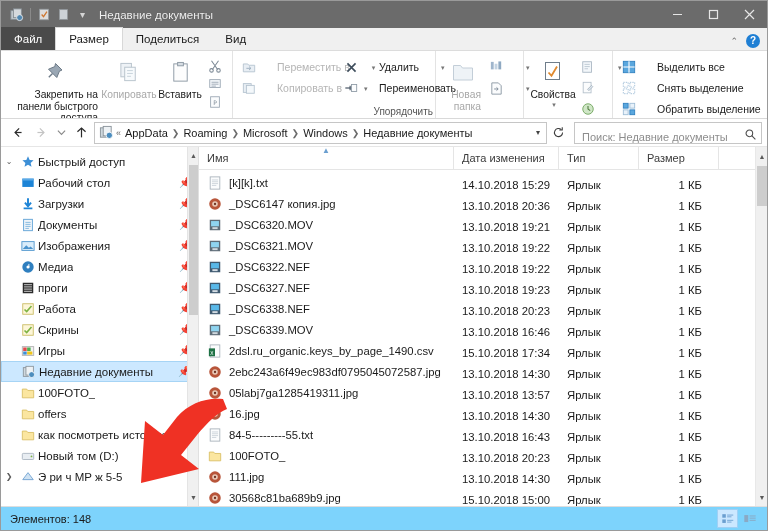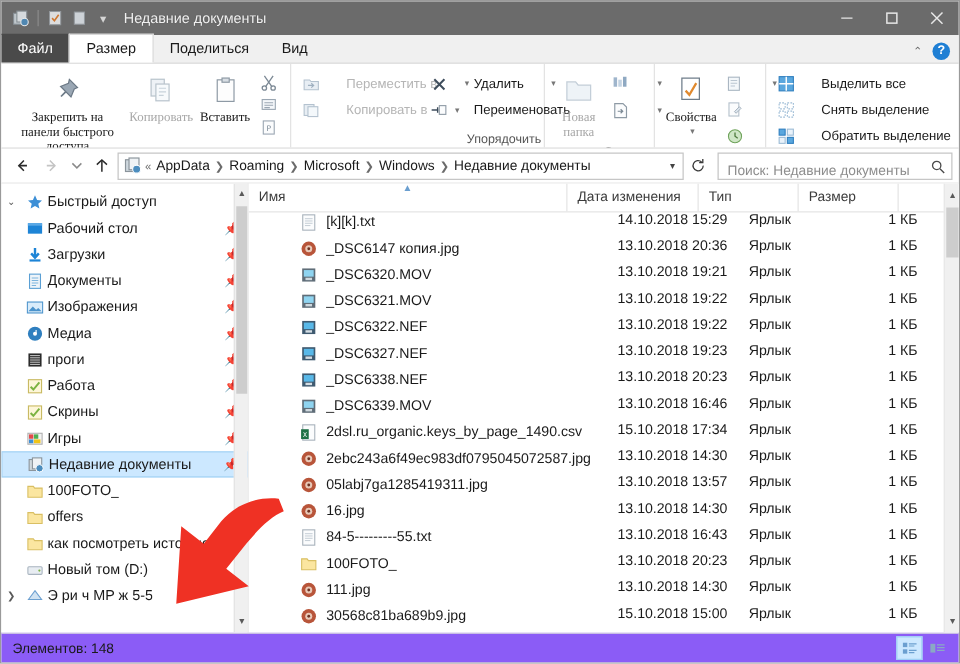--- a/index.html
+++ b/index.html
@@ -92,21 +92,21 @@
   .rgroup-label {
     text-align: right; font-size: 10px; color: #555;
     height: 14px; line-height: 14px;
   }
 
   .bigbtn {
     display: flex; flex-direction: column; align-items: center;
     justify-content: flex-start; padding: 2px 4px; min-width: 44px;
     color: #1a1a1a;
   }
-  .bigbtn .lbl { font-size: 10.3px; text-align: center; line-height: 11.5px; margin-top: 2px; font-family: Liberation Serif, serif; }
+  .bigbtn .lbl { font-size: 10.3px; text-align: right; line-height: 11.5px; margin-top: 2px; }
   .bigbtn .lbl.dim { color: #a8a8a8; }
 
   .smallcol { display: flex; flex-direction: column; justify-content: flex-start; gap: 1px; padding-top: 2px; }
   .smallbtn {
     display: flex; align-items: center; gap: 20px;
     padding: 2px 5px 2px 3px; font-size: 10.5px; color: #1a1a1a;
     white-space: nowrap; line-height: 13px;
   }
   .smallbtn.dim { color: #b5b5b5; }
   .caret { font-size: 7px; color: #777; margin-left: 2px; }
@@ -182,37 +182,37 @@
   }
   .hcell {
     display: flex; align-items: center; padding: 0 0 0 8px;
     border-right: 1px solid #e5e5e5; position: relative; overflow: hidden;
   }
   .hcell .sortmark {
     position: absolute; top: 0; left: 0; right: 0;
     text-align: center; font-size: 8px; color: #6b9fd0; line-height: 7px;
   }
   .rows { flex: 1; overflow: hidden; }
-  .row { height: 21px; display: flex; align-items: flex-start; font-size: 11.3px; color: #1a1a1a; margin-left: 32px; }
+  .row { height: 21px; display: flex; align-items: flex-end; font-size: 11.3px; color: #1a1a1a; }
   .c-name { display: flex; align-items: center; gap: 6px; padding-left: 8px; overflow: hidden; white-space: nowrap; }
   .c-date, .c-type { padding-left: 8px; color: #1a1a1a; white-space: nowrap; }
   .c-size { padding-right: 17px; text-align: right; white-space: nowrap; }
   .fico { width: 16px; height: 16px; flex: none; display:flex; align-items:center; justify-content:center; }
 
   .listscroll {
     position: absolute; right: 0; top: 0; width: 12px; height: 100%;
     background: #f0f0f0; border-left: 1px solid #e8e8e8;
   }
   .listscroll .thumb { position: absolute; top: 19px; left: 1px; width: 10px; height: 40px; background: #cdcdcd; }
   .ls-arr { position: absolute; left: 0; width: 12px; height: 18px; display:flex; align-items:center; justify-content:center; color:#5a5a5a; font-size: 7px; }
   .ls-arr.up { top: 0; } .ls-arr.dn { bottom: 0; }
 
   
   .status {
-    height: 24px; flex: none; background: #8b5cf6;
+    height: 24px; flex: none; background: #7dd3fc;
     border-top: 1px solid #dedede;
     display: flex; align-items: center; padding: 0 4px 0 9px;
     font-size: 11px; color: #1a1a1a;
   }
   .viewtoggles { margin-left: auto; display: flex; gap: 1px; padding-right: 3px; }
   .vbtn { width: 21px; height: 19px; display:flex; align-items:center; justify-content:center; }
   .vbtn.on { background: #cce8ff; border: 1px solid #9fd0f5; }
 
   
   .arrow-overlay { position: absolute; left: 110px; top: 248px; pointer-events: none; z-index: 40; }

